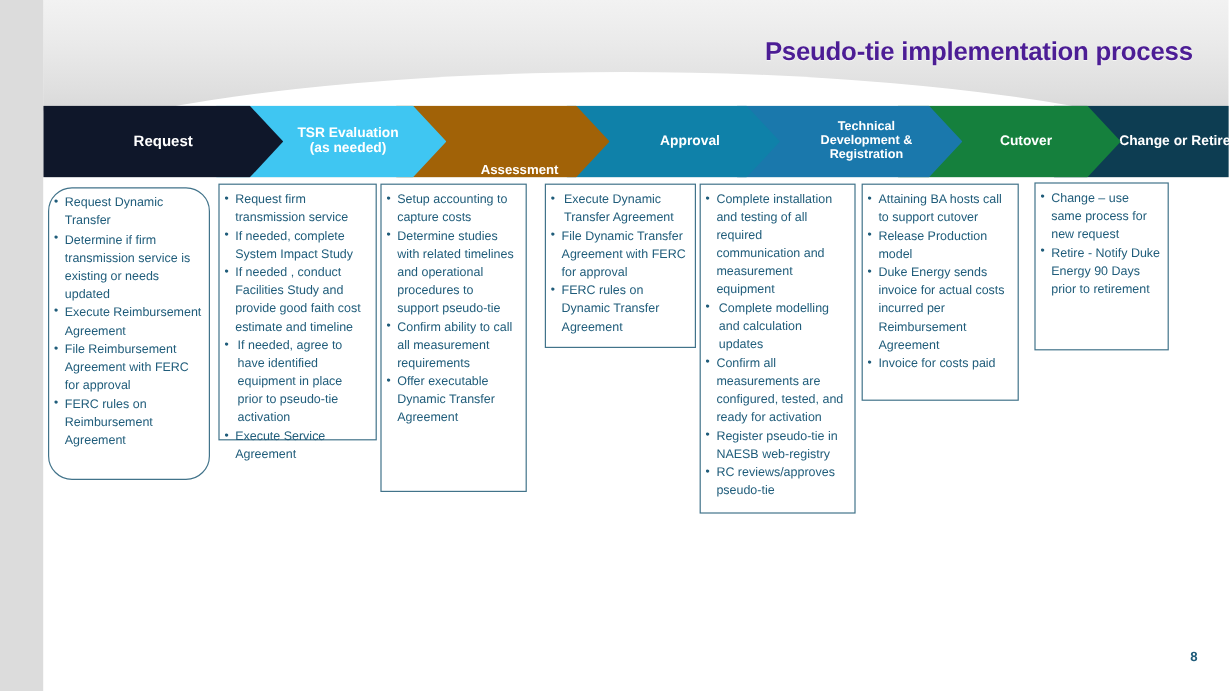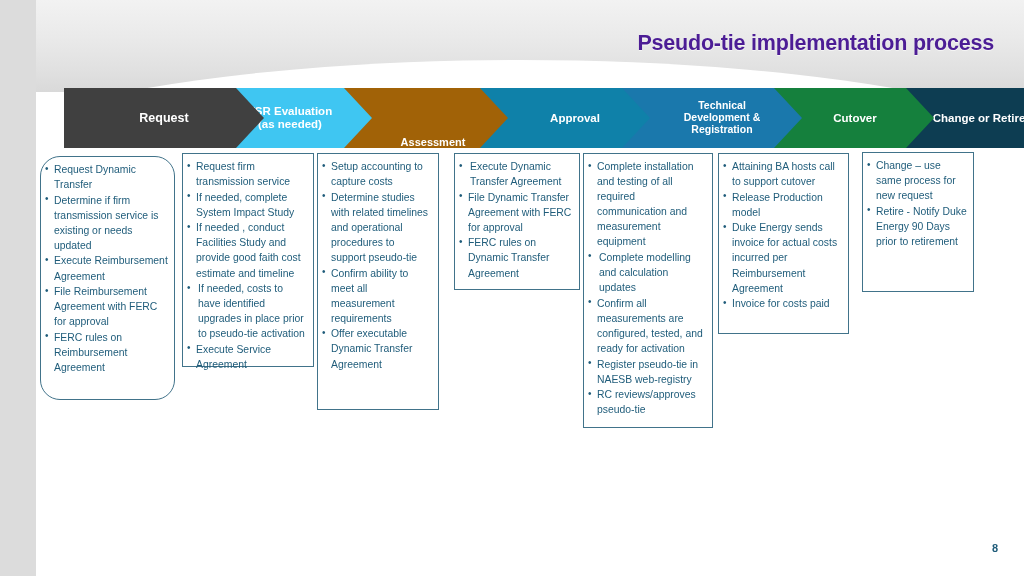--- a/index.html
+++ b/index.html
@@ -147,21 +147,21 @@
 
   <div class="header-bg-left"></div>
   <div class="header-bg"></div>
   <div class="swoosh"></div>
   <div class="left-band"></div>
 
   <div class="page-title">Pseudo-tie implementation process</div>
 
   <div class="chevron-band">
 
-  <div class="chev" style="left: 0px; width: 200px; background: #404040; font-size: 12.5px; z-index: 10; clip-path: polygon(0px 0px, calc(100% - 28px) 0px, 100% 50%, calc(100% - 28px) 100%, 0px 100%); margin-left: 28px;">
+  <div class="chev" style="left: 0px; width: 200px; background: #0f172a; font-size: 12.5px; z-index: 10; clip-path: polygon(0px 0px, calc(100% - 28px) 0px, 100% 50%, calc(100% - 28px) 100%, 0px 100%);">
         <div style="padding-left: 0px;">
           <span class="lbl">Request</span>
         </div>
       </div>
       <div class="chev" style="left: 144px; width: 192px; background: rgb(63, 198, 242); font-size: 11.5px; z-index: 9; clip-path: polygon(0px 0px, calc(100% - 28px) 0px, 100% 50%, calc(100% - 28px) 100%, 0px 100%, 28px 50%);">
         <div style="padding-left: 28px;">
           <span class="lbl">TSR Evaluation</span>
           <span class="lbl">(as needed)</span>
         </div>
       </div>
@@ -202,29 +202,29 @@
           <li>Execute Reimbursement Agreement</li>
           <li>File Reimbursement Agreement with FERC for approval</li>
           <li>FERC rules on Reimbursement Agreement</li>
         </ul>
       </div>
       <div class="tbox overflow" style="left: 182px; top: 153px; width: 132px; height: 214px;">
         <ul>
           <li>Request firm transmission service</li>
           <li>If needed, complete System Impact Study</li>
           <li>If needed , conduct Facilities Study and provide good faith cost estimate and timeline</li>
-          <li class="lead-space">If needed, costs to have identified upgrades in place prior to pseudo-tie activation</li>
+          <li class="lead-space">If needed, agree to have identified equipment in place prior to pseudo-tie activation</li>
           <li>Execute Service Agreement</li>
         </ul>
       </div>
       <div class="tbox overflow" style="left: 317px; top: 153px; width: 122px; height: 257px;">
         <ul>
           <li>Setup accounting to capture costs</li>
           <li>Determine studies with related timelines and operational procedures to support pseudo-tie</li>
-          <li>Confirm ability to meet all measurement requirements</li>
+          <li>Confirm ability to call all measurement requirements</li>
           <li>Offer executable Dynamic Transfer Agreement</li>
         </ul>
       </div>
       <div class="tbox overflow" style="left: 454px; top: 153px; width: 126px; height: 137px;">
         <ul>
           <li class="lead-space">Execute Dynamic Transfer Agreement</li>
           <li>File Dynamic Transfer Agreement with FERC for approval</li>
           <li>FERC rules on Dynamic Transfer Agreement</li>
         </ul>
       </div>

